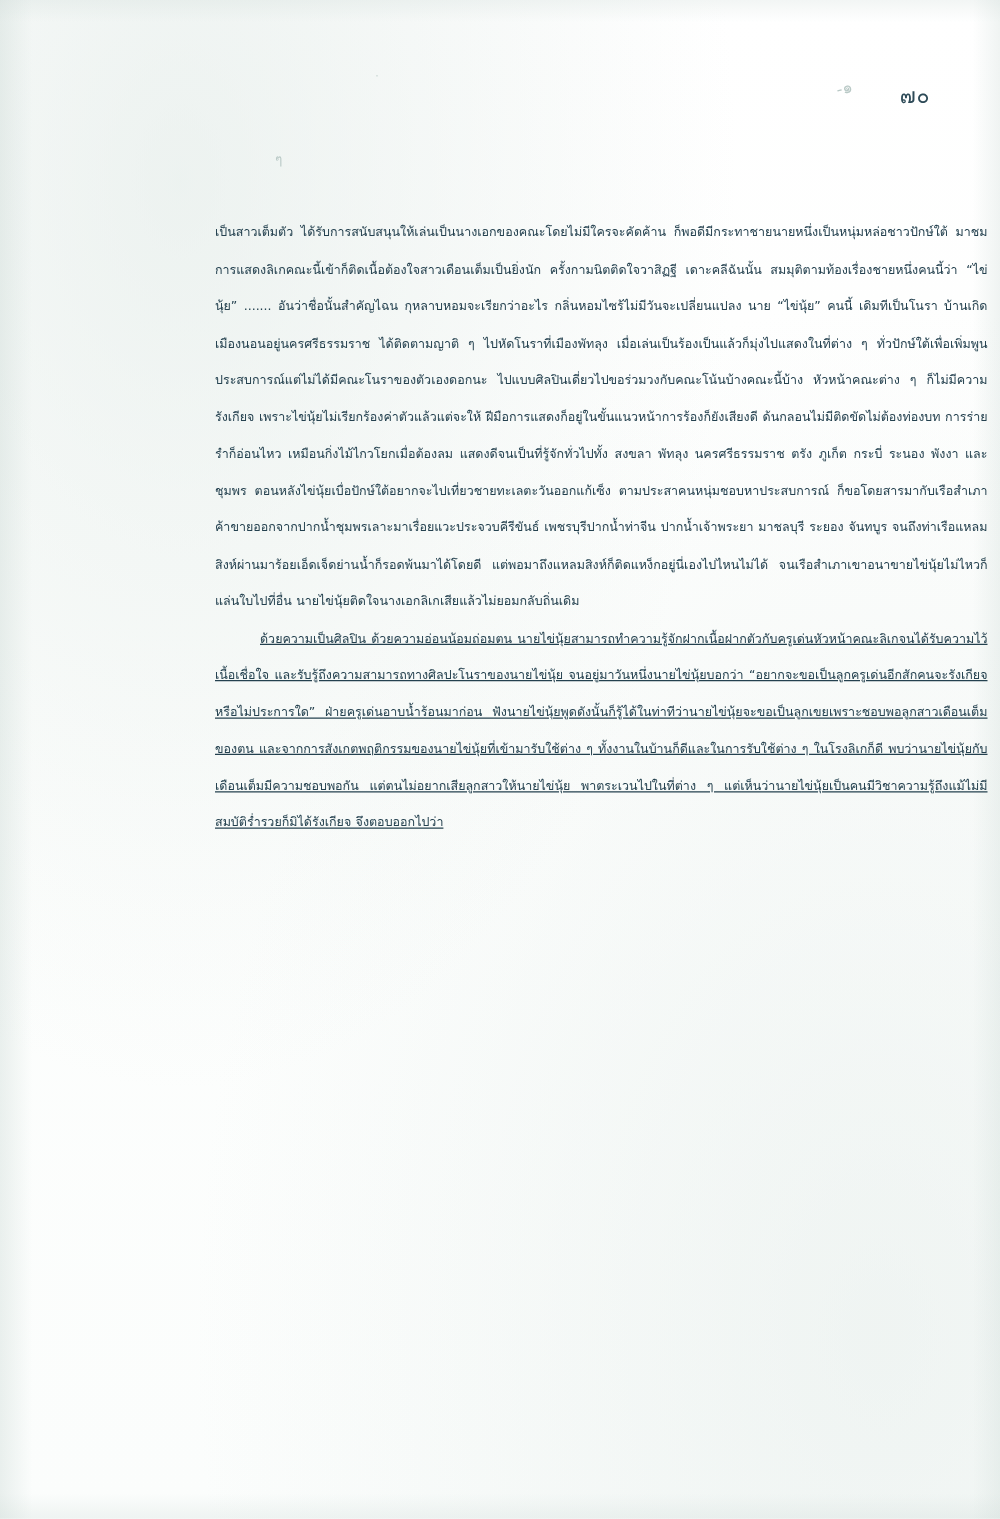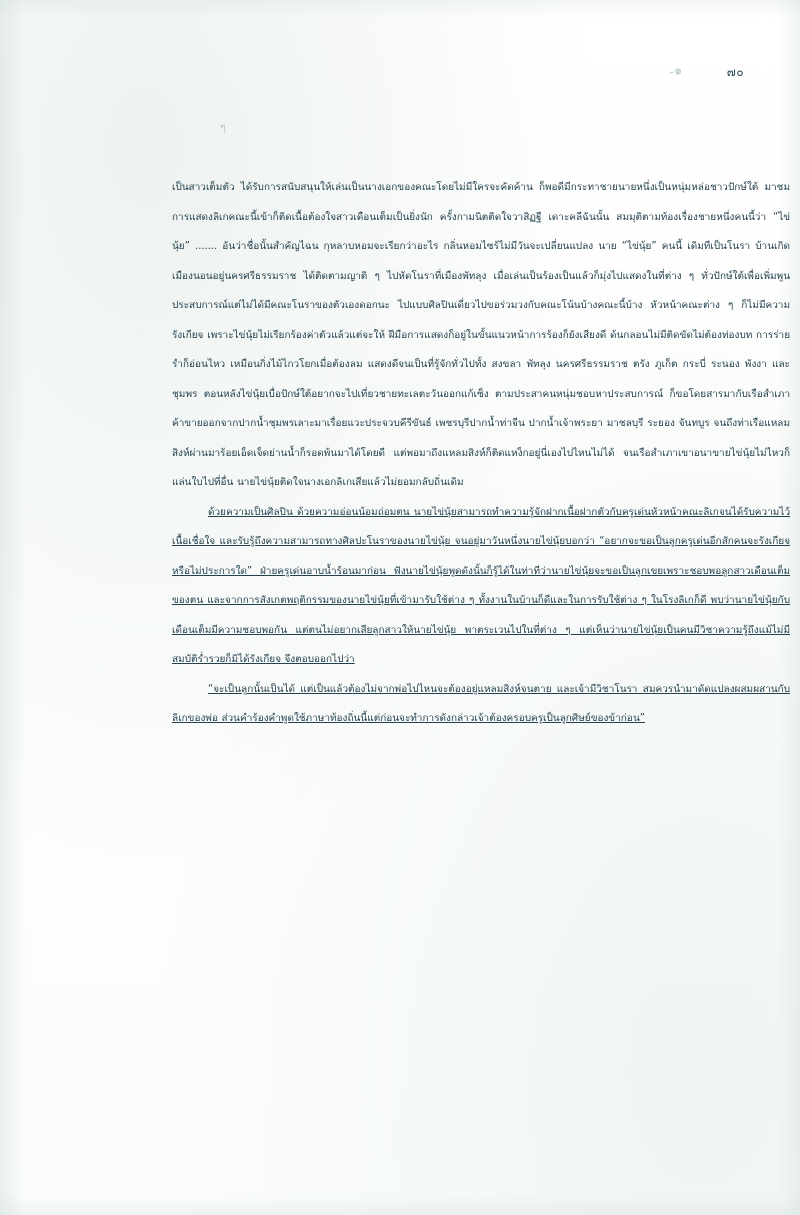--- a/index.html
+++ b/index.html
@@ -35,21 +35,21 @@
       linear-gradient(270deg, rgba(205,218,214,0.30) 0px, rgba(255,255,255,0) 22px),
       linear-gradient(0deg, rgba(205,218,214,0.28) 0px, rgba(255,255,255,0) 20px),
       linear-gradient(180deg, rgba(205,218,214,0.25) 0px, rgba(255,255,255,0) 18px);
     pointer-events: none;
   }
 
   .page-number {
     position: absolute;
     top: 62px;
     right: 56px;
-    font-size: 12px;
+    font-size: 17px;
     color: #2d4a57;
     letter-spacing: 0.5px;
   }
 
   .faint-mark {
     position: absolute;
     color: #b9c9c6;
     font-size: 13px;
     user-select: none;
   }
@@ -88,16 +88,15 @@
 
   <div class="page-number">๗๐</div>
 
   <div class="faint-mark mark-a">-๑</div>
   <div class="faint-mark mark-b">ๆ</div>
   <div class="faint-mark mark-c">·</div>
 
   <div class="body-text">
     <p class="para">เป็นสาวเต็มตัว ได้รับการสนับสนุนให้เล่นเป็นนางเอกของคณะโดยไม่มีใครจะคัดค้าน ก็พอดีมีกระทาชายนายหนึ่งเป็นหนุ่มหล่อชาวปักษ์ใต้ มาชมการแสดงลิเกคณะนี้เข้าก็ติดเนื้อต้องใจสาวเดือนเต็มเป็นยิ่งนัก ครั้งกามนิตติดใจวาสิฏฐี เดาะคลีฉันนั้น สมมุติตามท้องเรื่องชายหนึ่งคนนี้ว่า “ไข่นุ้ย” ....... อันว่าชื่อนั้นสำคัญไฉน กุหลาบหอมจะเรียกว่าอะไร กลิ่นหอมไซร้ไม่มีวันจะเปลี่ยนแปลง นาย “ไข่นุ้ย” คนนี้ เดิมทีเป็นโนรา บ้านเกิดเมืองนอนอยู่นครศรีธรรมราช ได้ติดตามญาติ ๆ ไปหัดโนราที่เมืองพัทลุง เมื่อเล่นเป็นร้องเป็นแล้วก็มุ่งไปแสดงในที่ต่าง ๆ ทั่วปักษ์ใต้เพื่อเพิ่มพูนประสบการณ์แต่ไม่ได้มีคณะโนราของตัวเองดอกนะ ไปแบบศิลปินเดี่ยวไปขอร่วมวงกับคณะโน้นบ้างคณะนี้บ้าง หัวหน้าคณะต่าง ๆ ก็ไม่มีความรังเกียจ เพราะไข่นุ้ยไม่เรียกร้องค่าตัวแล้วแต่จะให้ ฝีมือการแสดงก็อยู่ในขั้นแนวหน้าการร้องก็ยังเสียงดี ด้นกลอนไม่มีติดขัดไม่ต้องท่องบท การร่ายรำก็อ่อนไหว เหมือนกิ่งไม้ไกวโยกเมื่อต้องลม แสดงดีจนเป็นที่รู้จักทั่วไปทั้ง สงขลา พัทลุง นครศรีธรรมราช ตรัง ภูเก็ต กระบี่ ระนอง พังงา และชุมพร ตอนหลังไข่นุ้ยเบื่อปักษ์ใต้อยากจะไปเที่ยวชายทะเลตะวันออกแก้เซ็ง ตามประสาคนหนุ่มชอบหาประสบการณ์ ก็ขอโดยสารมากับเรือสำเภาค้าขายออกจากปากน้ำชุมพรเลาะมาเรื่อยแวะประจวบคีรีขันธ์ เพชรบุรีปากน้ำท่าจีน ปากน้ำเจ้าพระยา มาชลบุรี ระยอง จันทบูร จนถึงท่าเรือแหลมสิงห์ผ่านมาร้อยเอ็ดเจ็ดย่านน้ำก็รอดพ้นมาได้โดยดี แต่พอมาถึงแหลมสิงห์ก็ติดแหง็กอยู่นี่เองไปไหนไม่ได้ จนเรือสำเภาเขาอนาขายไข่นุ้ยไม่ไหวก็แล่นใบไปที่อื่น นายไข่นุ้ยติดใจนางเอกลิเกเสียแล้วไม่ยอมกลับถิ่นเดิม</p>
     <p class="para indent">ด้วยความเป็นศิลปิน ด้วยความอ่อนน้อมถ่อมตน นายไข่นุ้ยสามารถทำความรู้จักฝากเนื้อฝากตัวกับครูเด่นหัวหน้าคณะลิเกจนได้รับความไว้เนื้อเชื่อใจ และรับรู้ถึงความสามารถทางศิลปะโนราของนายไข่นุ้ย จนอยู่มาวันหนึ่งนายไข่นุ้ยบอกว่า “อยากจะขอเป็นลูกครูเด่นอีกสักคนจะรังเกียจหรือไม่ประการใด” ฝ่ายครูเด่นอาบน้ำร้อนมาก่อน ฟังนายไข่นุ้ยพูดดังนั้นก็รู้ได้ในท่าทีว่านายไข่นุ้ยจะขอเป็นลูกเขยเพราะชอบพอลูกสาวเดือนเต็มของตน และจากการสังเกตพฤติกรรมของนายไข่นุ้ยที่เข้ามารับใช้ต่าง ๆ ทั้งงานในบ้านก็ดีและในการรับใช้ต่าง ๆ ในโรงลิเกก็ดี พบว่านายไข่นุ้ยกับเดือนเต็มมีความชอบพอกัน แต่ตนไม่อยากเสียลูกสาวให้นายไข่นุ้ย พาตระเวนไปในที่ต่าง ๆ แต่เห็นว่านายไข่นุ้ยเป็นคนมีวิชาความรู้ถึงแม้ไม่มีสมบัติร่ำรวยก็มิได้รังเกียจ จึงตอบออกไปว่า</p>
-    <p class="para indent">“จะเป็นลูกนั้นเป็นได้ แต่เป็นแล้วต้องไม่จากพ่อไปไหนจะต้องอยู่แหลมสิงห์จนตาย และเจ้ามีวิชาโนรา สมควรนำมาดัดแปลงผสมผสานกับลิเกของพ่อ ส่วนคำร้องคำพูดใช้ภาษาท้องถิ่นนี้แต่ก่อนจะทำการดังกล่าวเจ้าต้องครอบครูเป็นลูกศิษย์ของข้าก่อน”</p>
   </div>
 
 </div>
 
 </body></html>

